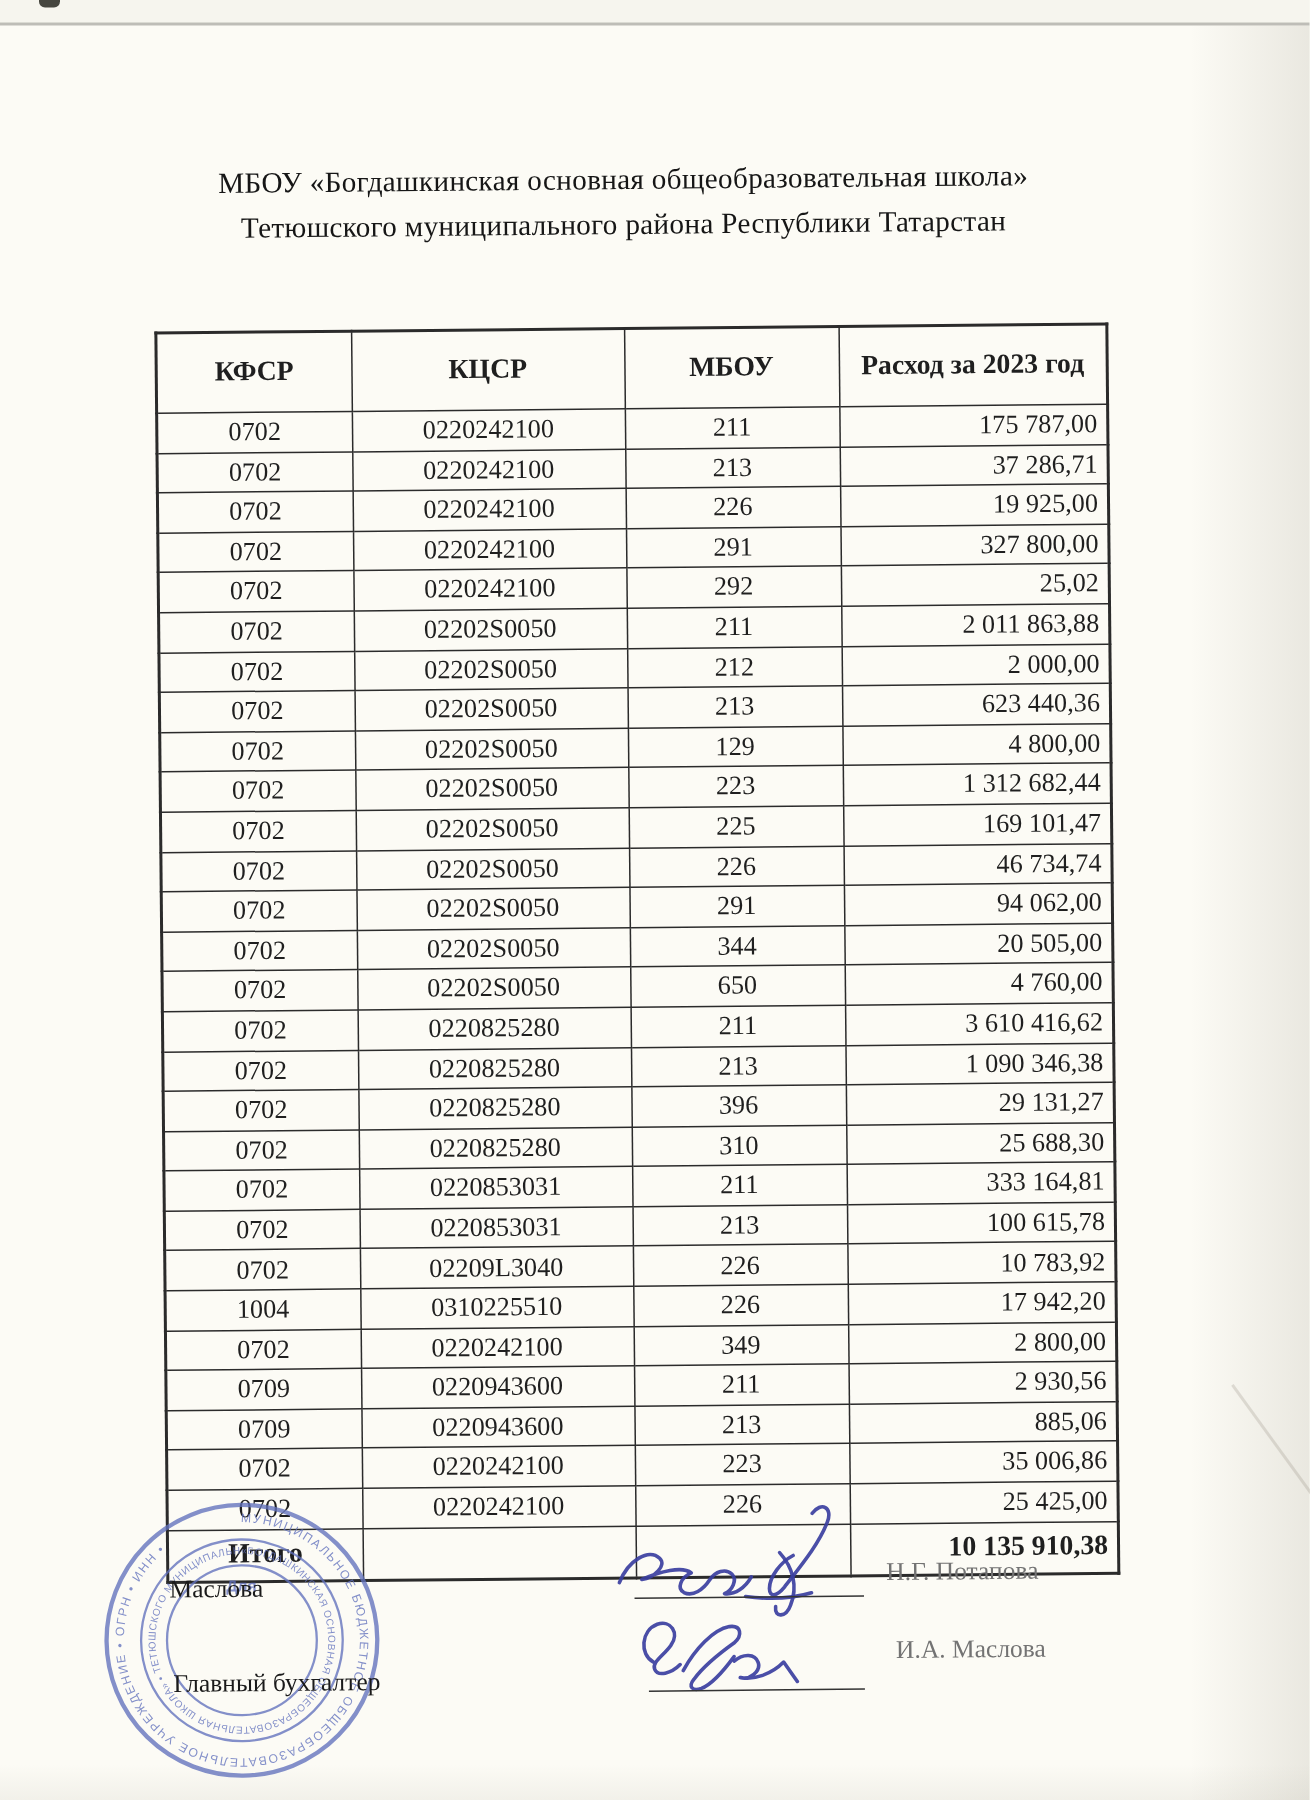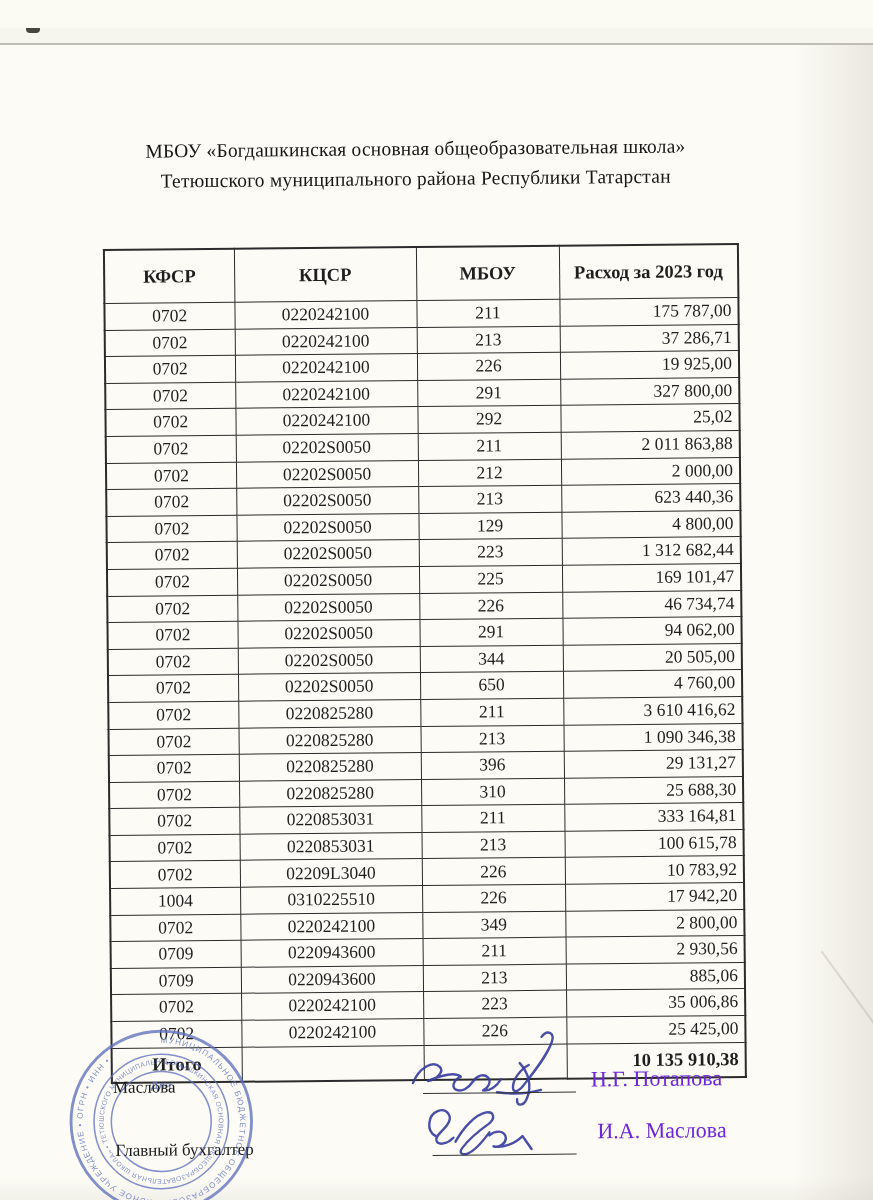--- a/index.html
+++ b/index.html
@@ -1,17 +1,17 @@
 <!DOCTYPE html>
 <html><head>
 <meta charset="utf-8">
 <style>
   html,body{margin:0;padding:0;width:873px;height:1200px;overflow:hidden;
     background:#fbfaf3;font-family:"Liberation Serif",serif;color:#1f1f1f;}
-  .page{position:absolute;inset:0;background:#fcfbf5;margin-top:28px;}
+  .page{position:absolute;inset:0;background:#fcfbf5;}
   
   .top-strip{position:absolute;top:0;left:0;width:873px;height:15px;background:#f6f5ee;}
   .scan-edge-line{position:absolute;top:15px;left:0;width:873px;height:2px;background:#aeaea7;opacity:.8;}
   .corner-mark{position:absolute;top:0;left:26px;width:14px;height:5px;background:#46463f;border-radius:0 0 4px 4px;}
   .right-shade{position:absolute;top:17px;right:0;width:80px;height:1183px;
     background:linear-gradient(to left,rgba(168,164,150,.22),rgba(168,164,150,0));}
   .bottom-shade{position:absolute;bottom:0;left:0;width:873px;height:24px;
     background:linear-gradient(to top,rgba(168,164,150,.12),rgba(168,164,150,0));}
   .crease{position:absolute;left:795px;top:975px;width:130px;height:1.5px;
     background:rgba(130,125,108,.22);transform:rotate(54deg);}
@@ -36,21 +36,21 @@
   tr.total-row td{height:33px;font-weight:bold;font-size:18.5px;}
   td.total-label{text-align:center;}
   td.total-value{text-align:right;padding-right:7px;}
   
   .role{position:absolute;font-size:17px;color:#1a1a1a;}
   .role-director{left:105px;top:1047px;}
   .role-accountant{left:107px;top:1110px;}
   .sig-line{position:absolute;height:0;border-top:1.6px solid #333;}
   .sig-line-1{left:415px;top:1065px;width:153px;}
   .sig-line-2{left:424px;top:1127px;width:144px;}
-  .sig-name{position:absolute;font-size:22px;color:#6d28d9;}
+  .sig-name{position:absolute;font-size:17px;color:#737373;}
   .name-1{left:583px;top:1040px;}
   .name-2{left:589px;top:1092px;}
   .sig-svg{position:absolute;}
   .sig-svg-1{left:393px;top:1003px;}
   .sig-svg-2{left:411px;top:1076px;}
   .sig-svg path{fill:none;stroke:#3b3fa0;stroke-width:2.4;stroke-linecap:round;stroke-linejoin:round;opacity:.92;}
   
   .stamp{position:absolute;left:57px;top:995px;opacity:.78;}
   .stamp circle{fill:none;stroke:#6272bd;}
   .stamp text{fill:#6272bd;font-family:"Liberation Sans",sans-serif;}

